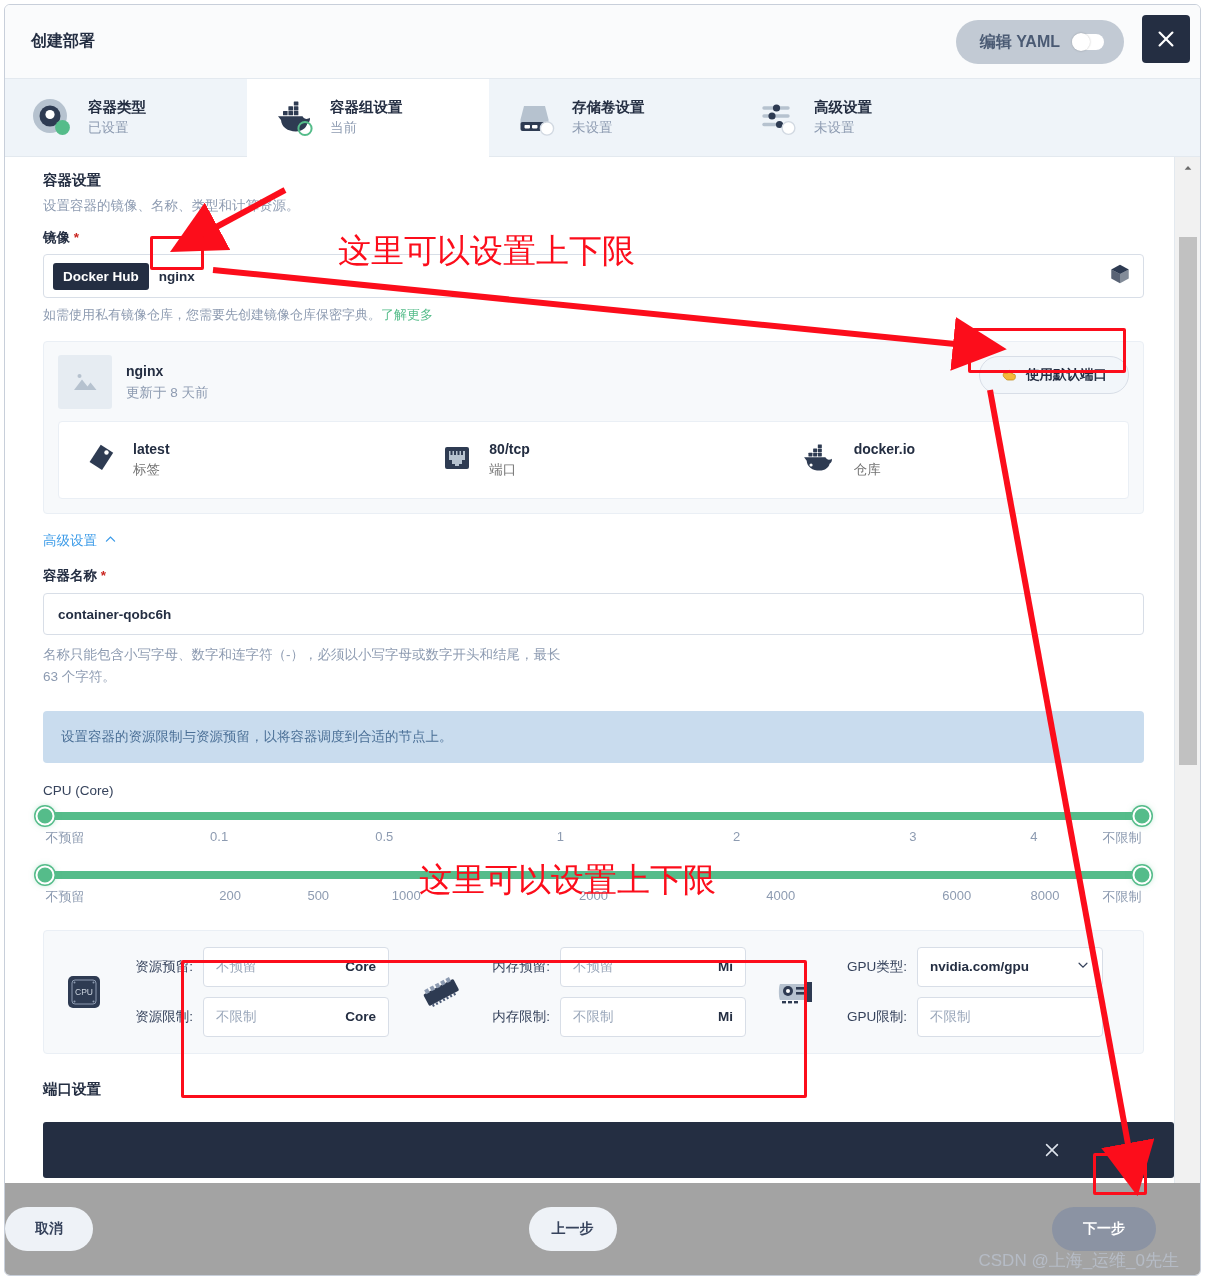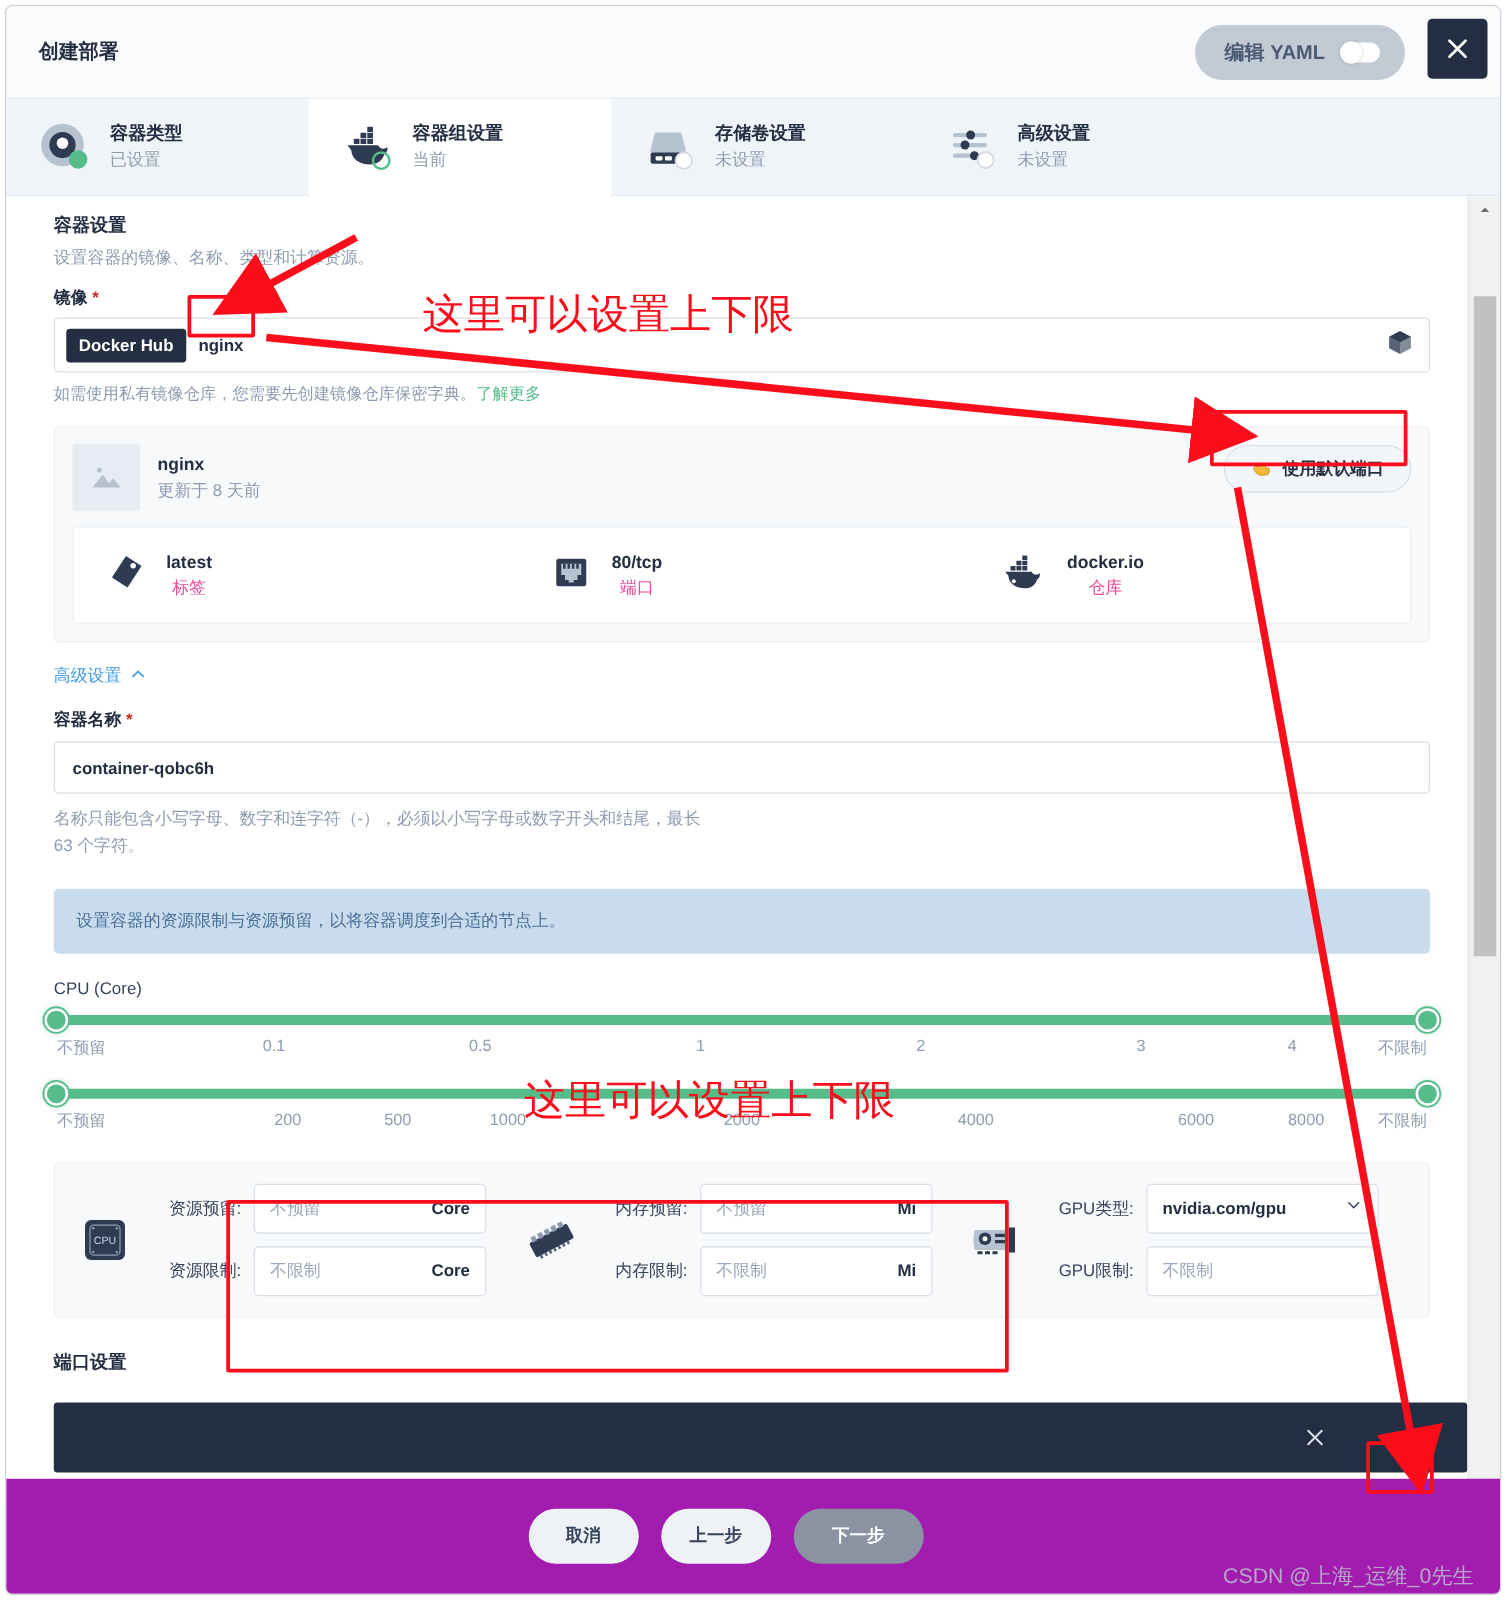--- a/index.html
+++ b/index.html
@@ -139,21 +139,21 @@
     font-size: 13.5px; font-weight: 700; color: #242e42;
     cursor: pointer;
   }
   .meta-row {
     margin-top: 12px; background: #fff;
     border: 1px solid #eaeff5; border-radius: 4px;
     height: 78px; display: flex; align-items: center;
   }
   .meta-cell { flex: 1; display: flex; align-items: center; gap: 16px; padding-left: 26px; }
   .meta-v { font-size: 14px; font-weight: 700; color: #242e42; }
-  .meta-k { font-size: 13.5px; color: #ec4899; margin-top: 4px; text-align: center; }
+  .meta-k { font-size: 13.5px; color: #737373; margin-top: 4px; }
 
   
   .adv-toggle {
     margin-top: 18px; font-size: 13.5px; color: #3a9ae8;
     display: inline-flex; align-items: center; gap: 7px; cursor: pointer;
   }
 
   
   .row2 { display: flex; gap: 32px; margin-top: 17px; }
   .col { flex: 1; }
@@ -251,22 +251,22 @@
   .sb-arrow.up { top: 0; } .sb-arrow.down { bottom: 0; }
   .sb-thumb {
     position: absolute; left: 4px; width: 18px; top: 80px; height: 528px;
     background: #c1c1c1; border-radius: 0;
     cursor: pointer;
   }
 
   
   .footer {
     position: absolute; left: 0; right: 0; bottom: 0; height: 92px;
-    background: #a21caf;
-    display: flex; align-items: center; justify-content: center;
+    background: #a3a3a3;
+    display: flex; align-items: center; justify-content: space-between;
     gap: 18px; padding-right: 44px;
   }
   .btn {
     height: 44px; min-width: 88px; border-radius: 22px;
     display: flex; align-items: center; justify-content: center;
     font-size: 14px; font-weight: 700; cursor: pointer;
   }
   .btn.ghost { background: #eef2f7; color: #36435c; }
   .btn.primary { background: #8b93a3; color: #fff; min-width: 104px; }
 

